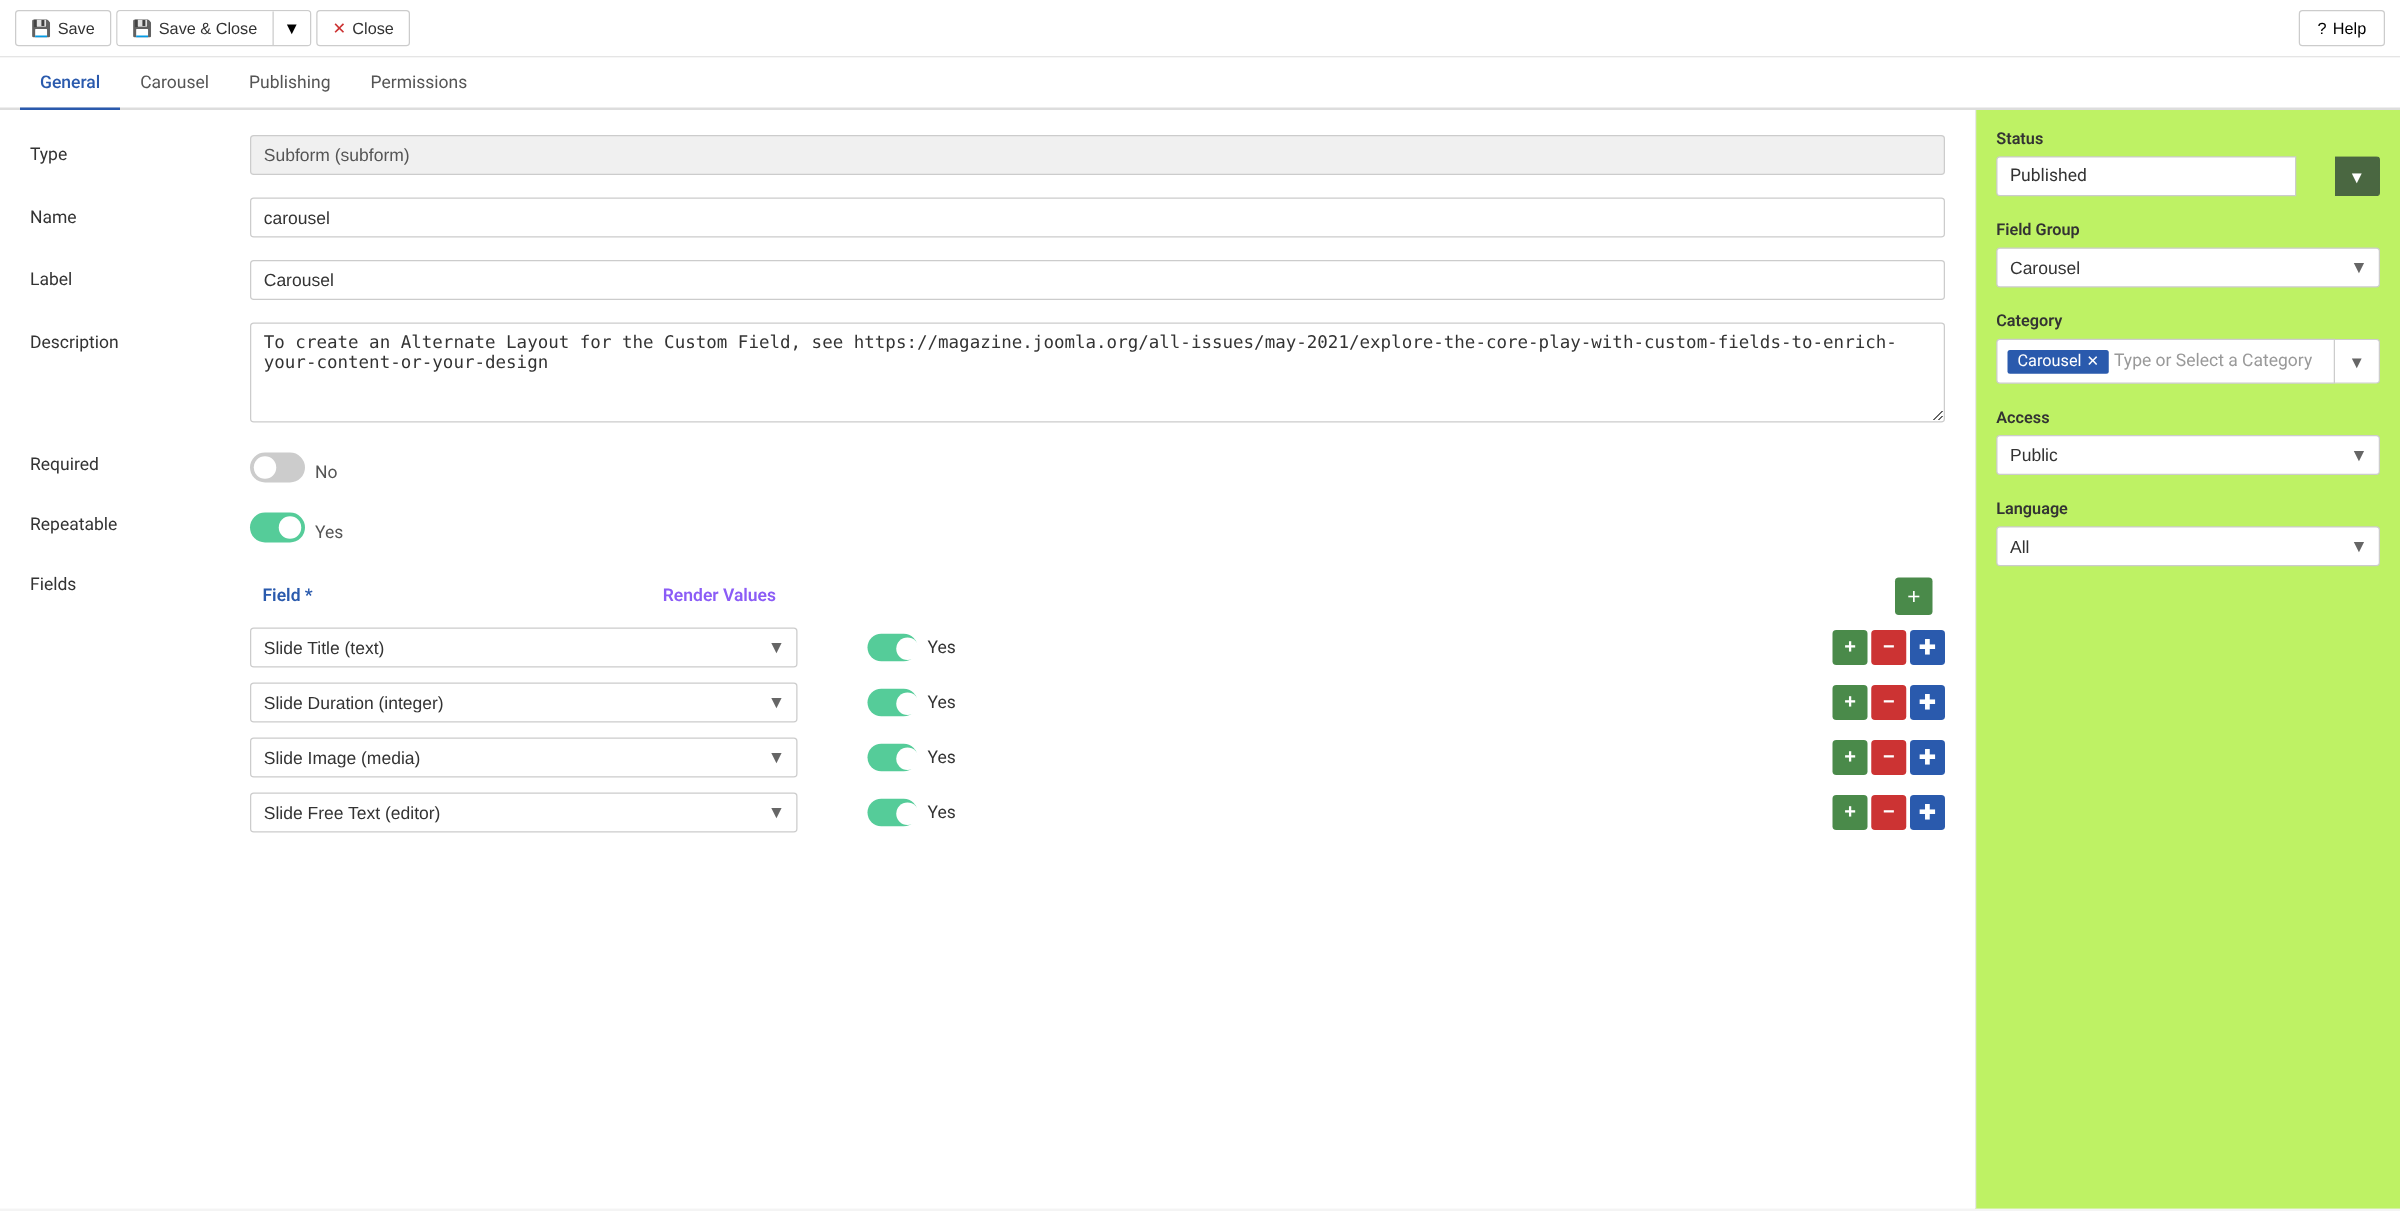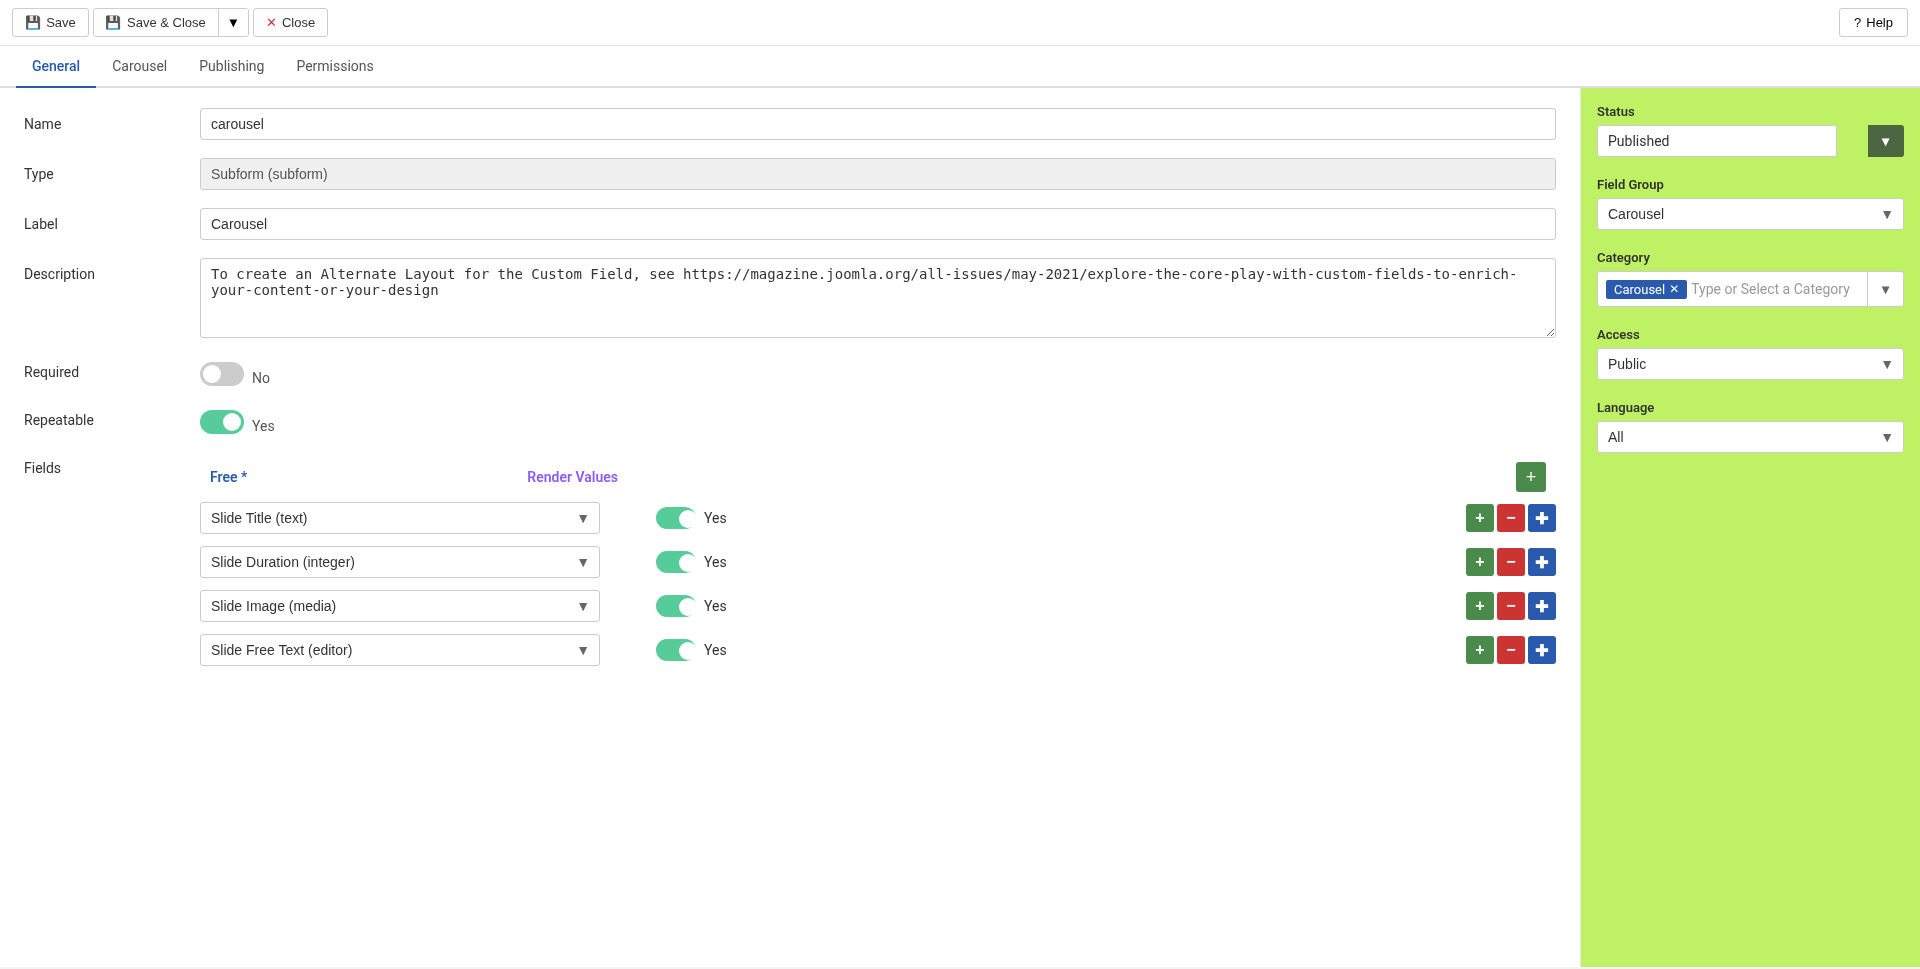--- a/index.html
+++ b/index.html
@@ -94,21 +94,21 @@
     .render-col-label { font-size: 14px; font-weight: 600; color: #8b5cf6; margin-left: 280px; }
     .add-btn {
       width: 30px; height: 30px; background: #4a8a4a; color: #fff;
       border: none; border-radius: 3px; cursor: pointer; font-size: 18px;
       display: flex; align-items: center; justify-content: center;
     }
 
     .field-row {
       display: flex; align-items: center; gap: 16px; margin-bottom: 12px;
     }
-    .field-select-wrap { position: relative; width: 400px; }
+    .field-select-wrap { position: relative; width: 438px; }
     .field-select {
       width: 100%; padding: 7px 32px 7px 10px; border: 1px solid #ccc; border-radius: 3px;
       font-size: 14px; background: #fff; appearance: none; cursor: pointer; color: #333;
     }
     .field-select-arrow {
       position: absolute; right: 10px; top: 50%; transform: translateY(-50%);
       pointer-events: none; color: #666;
     }
 
     .render-toggle-wrap { display: flex; align-items: center; gap: 8px; margin-left: 40px; }
@@ -214,27 +214,27 @@
   <div class="tab">
     <span>Permissions</span>
   </div>
 </div>
 
 <div class="main-container">
 
   <div class="form-area">
 
     <div class="form-row">
+      <div class="form-label">Type</div>
+      <input class="form-control disabled" readonly="" value="Subform (subform)" style="">
+    </div>
+
+    <div class="form-row">
       <div class="form-label">Name</div>
       <input class="form-control" id="name-inp" value="carousel" style="">
-    </div>
-
-    <div class="form-row">
-      <div class="form-label">Type</div>
-      <input class="form-control disabled" readonly="" value="Subform (subform)" style="">
     </div>
 
     <div class="form-row">
       <div class="form-label">Label</div>
       <input class="form-control" id="label-inp" value="Carousel" style="">
     </div>
 
     <div class="form-row">
       <div class="form-label">Description</div>
       <textarea class="form-control" id="desc-inp" style="">To create an Alternate Layout for the Custom Field, see https://magazine.joomla.org/all-issues/may-2021/explore-the-core-play-with-custom-fields-to-enrich-your-content-or-your-design</textarea>
@@ -256,21 +256,21 @@
       </div>
     </div>
 
 
     <div class="form-row" style="align-items:flex-start;">
       <div class="form-label">Fields</div>
       <div class="fields-section" style="flex:1;">
 
         <div style="display:flex; align-items:center; margin-bottom:10px; padding:0 10px;">
           <span class="field-col-label required">
-            <span>Free</span>
+            <span>Field</span>
             <span> *</span>
           </span>
           <span class="render-col-label">Render Values</span>
           <button class="add-btn" style="margin-left:auto;">+</button>
         </div>
 
         <div class="field-row">
           <div class="field-select-wrap">
             <select class="field-select">
               <option>Slide Title (text)</option>

